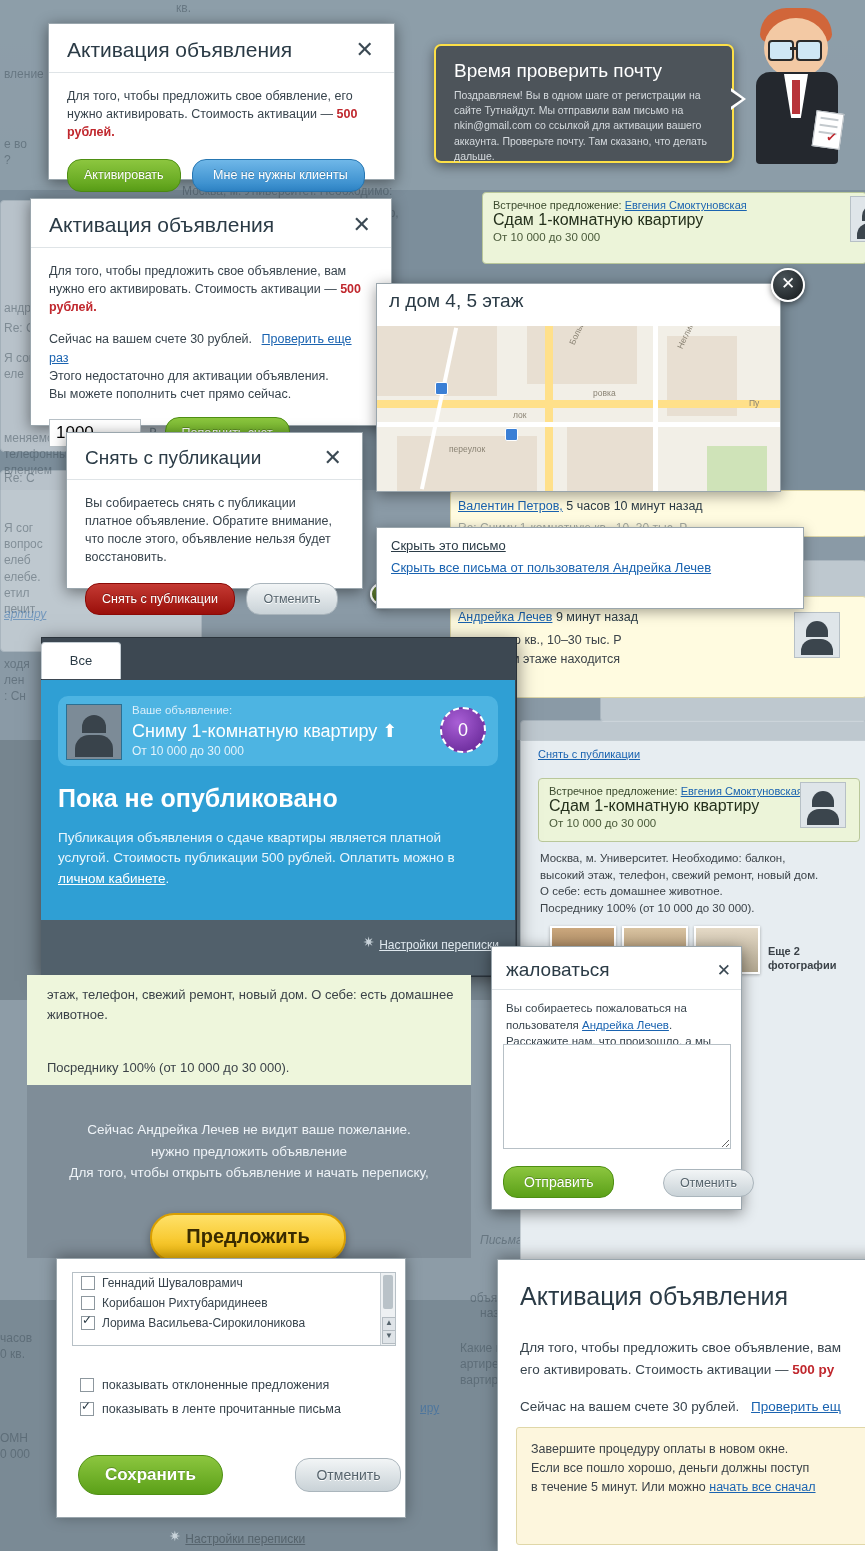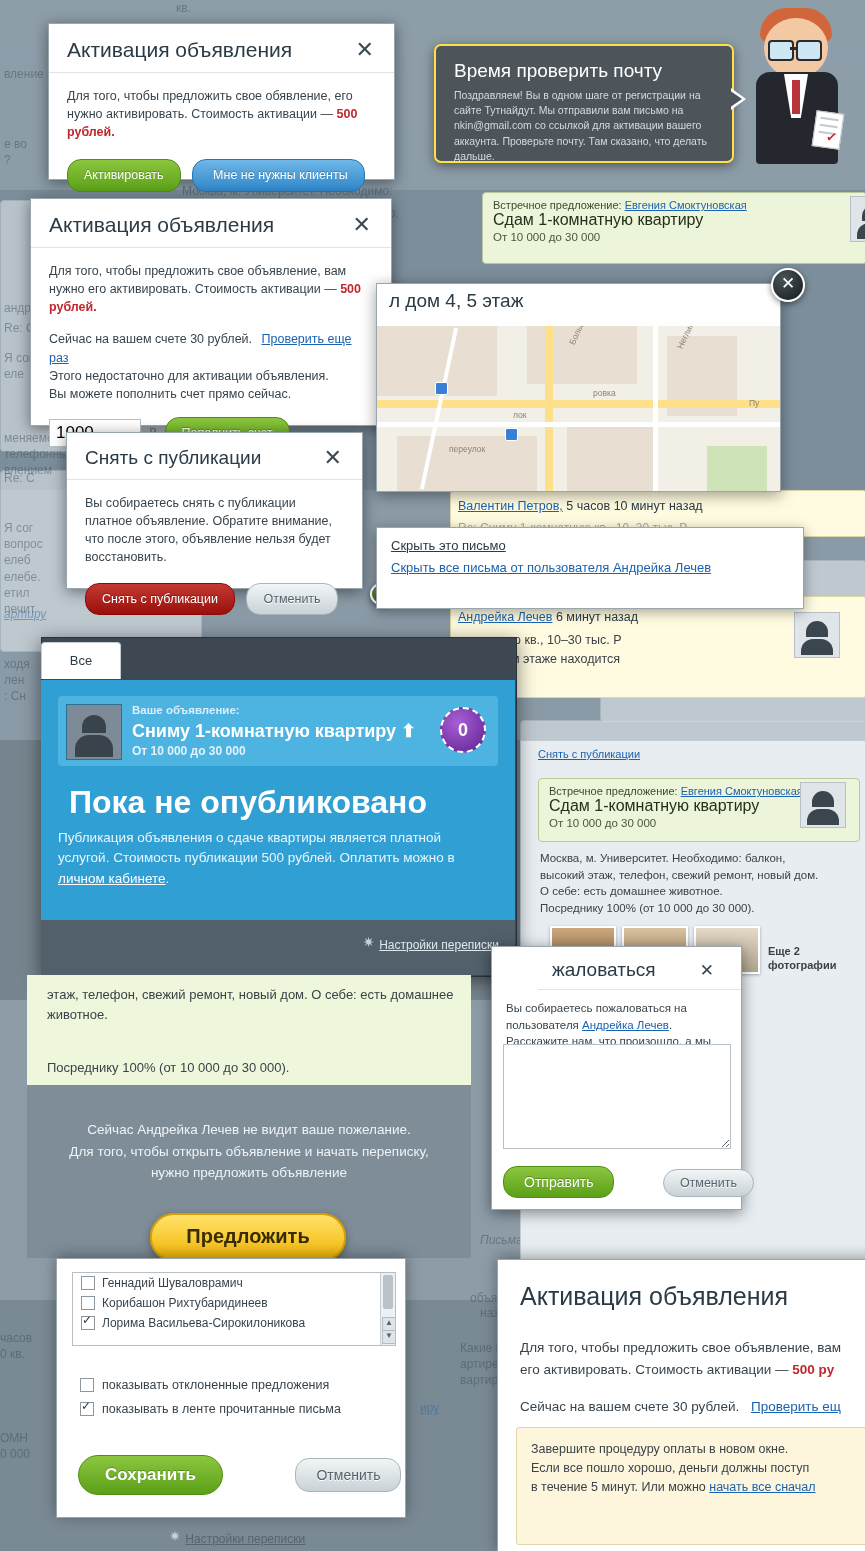--- a/index.html
+++ b/index.html
@@ -108,21 +108,21 @@
   
   .thumb{position:absolute;width:62px;height:44px;border:2px solid #fff;box-shadow:0 1px 3px rgba(0,0,0,.3);}
 
   
   #bluePanel{position:absolute;left:41px;top:637px;width:474px;height:338px;
      background:#3d4852;border:1px solid #2a333b;box-shadow:0 4px 18px rgba(0,0,0,.5);}
   .tabAll{position:absolute;left:41px;top:642px;width:78px;height:36px;background:#fff;
      border:1px solid #c3ccd2;border-bottom:none;border-radius:4px 4px 0 0;
      font-size:13px;color:#2b3b46;text-align:center;line-height:36px;}
   .adbox{position:absolute;left:41px;top:680px;width:474px;height:240px;background:#2f9fd4;}
-  .adinner{position:absolute;left:17px;top:16px;right:17px;height:70px;background:#4db4e2;border-radius:4px;font-weight:bold;}
+  .adinner{position:absolute;left:17px;top:16px;right:17px;height:70px;background:#4db4e2;border-radius:10px;}
   .adava{position:absolute;left:8px;top:8px;width:54px;height:54px;background:#7c8b97;border:1px solid #2b6f92;}
   .adava:after{content:"";position:absolute;left:15px;top:10px;width:24px;height:18px;border-radius:12px 12px 0 0;background:#39434b;}
   .adava:before{content:"";position:absolute;left:8px;top:30px;width:38px;height:22px;border-radius:14px 14px 0 0;background:#39434b;}
   .badge0{position:absolute;right:12px;top:11px;width:42px;height:42px;border-radius:50%;
      background:radial-gradient(circle at 38% 32%,#a95fd6,#5f2290);color:#fff;font-size:18px;
      line-height:42px;text-align:center;border:2px dashed #fff;}
   .footbar{position:absolute;left:41px;top:920px;width:474px;height:55px;background:#51606b;}
 
   
   #offerPanel{position:absolute;left:27px;top:975px;width:444px;height:283px;background:#7f8d98;}
@@ -223,21 +223,21 @@
 <div class="msgcard" style="left:450px;top:490px;width:415px;height:45px;"></div>
 <div class="ghost" style="left:458px;top:498px;width:340px;font-size:12.5px;color:#2b3b46;opacity:1;">
   <span class="lnk bold">Валентин Петров,</span>
   <span>5 часов 10 минут назад</span>
 </div>
 <div class="ghost" style="left:458px;top:520px;width:340px;">Re: Сниму 1-комнатную кв., 10–30 тыс. Р</div>
 
 <div class="msgcard" style="left:450px;top:596px;width:415px;height:100px;"></div>
 <div style="position:absolute;left:458px;top:610px;font-size:12.5px;color:#2b3b46;">
   <span class="lnk bold">Андрейка Лечев</span>
-  <span>6 минут назад</span>
+  <span>9 минут назад</span>
 </div>
 <div style="position:absolute;left:458px;top:633px;font-size:12.5px;color:#3b4248;">комнатную кв., 10–30 тыс. Р</div>
 <div style="position:absolute;left:458px;top:652px;font-size:12.5px;color:#3b4248;">а на каком этаже находится</div>
 <div class="ava" style="left:794px;top:612px;"></div>
 <div class="ava" style="left:794px;top:1080px;"></div>
 
 <div style="position:absolute;left:520px;top:740px;width:345px;height:520px;background:#e7edf1;border:1px solid #c3ccd2;"></div>
 <div class="lnk tiny" style="position:absolute;left:538px;top:748px;">Снять с публикации</div>
 <div class="listing" style="left:538px;top:778px;width:320px;height:62px;">
   <div class="lt"><span>Встречное предложение:</span>
@@ -363,48 +363,48 @@
 <div class="adbox">
   <div class="adinner">
     <div class="adava"></div>
     <div style="position:absolute;left:74px;top:8px;font-size:11.5px;color:#d8eefb;">Ваше объявление:</div>
     <div style="position:absolute;left:74px;top:24px;font-size:18px;color:#fff;">
       <span>Сниму 1-комнатную квартиру</span> <span>⬆</span>
     </div>
     <div style="position:absolute;left:74px;top:48px;font-size:12px;color:#e2f2fb;">От 10 000 до 30 000</div>
     <div class="badge0">0</div>
   </div>
-  <div style="position:absolute;left:28px;top:104px;font-size:32px;font-weight:bold;color:#fff;">Пока не опубликовано</div>
+  <div style="position:absolute;left:17px;top:104px;font-size:25px;font-weight:bold;color:#fff;">Пока не опубликовано</div>
   <div style="position:absolute;left:17px;top:148px;right:20px;font-size:13.5px;color:#eaf6fd;line-height:1.5;">
     <span>Публикация объявления о сдаче квартиры является платной услугой. Стоимость публикации 500 рублей. Оплатить можно в </span><span class="lnk" style="color:#fff;text-decoration:underline;">личном кабинете</span><span>.</span>
   </div>
 </div>
 <div class="footbar">
   <div style="position:absolute;right:16px;top:18px;font-size:12px;color:#dfe8ee;">
     <span class="gear"></span>
     <span style="text-decoration:underline;">Настройки переписки</span>
   </div>
 </div>
 
 <div class="lightcard" style="left:27px;top:975px;width:444px;height:110px;"></div>
 <div style="position:absolute;left:47px;top:985px;width:410px;font-size:13px;color:#3b4248;line-height:1.55;">
   этаж, телефон, свежий ремонт, новый дом. О себе: есть домашнее животное.
 </div>
 <div style="position:absolute;left:47px;top:1060px;font-size:13px;color:#3b4248;">Посреднику 100% (от 10 000 до 30 000).</div>
 <div id="offerPanel" style="top:1085px;height:173px;">
   <div style="position:absolute;left:0;right:0;top:34px;text-align:center;color:#eef3f7;font-size:13.5px;line-height:1.6;">
     <div>Сейчас Андрейка Лечев не видит ваше пожелание.</div>
+    <div>нужно предложить объявление</div>
     <div>Для того, чтобы открыть объявление и начать переписку,</div>
-    <div>нужно предложить объявление</div>
   </div>
 </div>
 <div class="offerBtn">Предложить</div>
 
 <div id="complain">
-  <div class="dlg-head" style="padding:12px 25px 8px 14px;margin-left:46px;">
+  <div class="dlg-head" style="padding:12px 8px 8px 14px;">
     <div class="dlg-title" style="font-size:19px;">жаловаться</div>
     <div class="x-btn" style="font-size:17px;">✕</div>
   </div>
   <div class="dlg-body" style="padding:10px 14px;font-size:11.5px;">
     <span>Вы собираетесь пожаловаться на пользователя </span><span class="lnk">Андрейка Лечев</span><span>. Расскажите нам, что произошло, а мы постараемся что-нибудь предпринять.</span>
   </div>
 </div>
 <textarea class="ta" style=""></textarea>
 <div style="position:absolute;left:503px;top:1166px;">
   <span class="btn btn-green" style="padding:7px 20px;font-size:14px;">Отправить</span>

